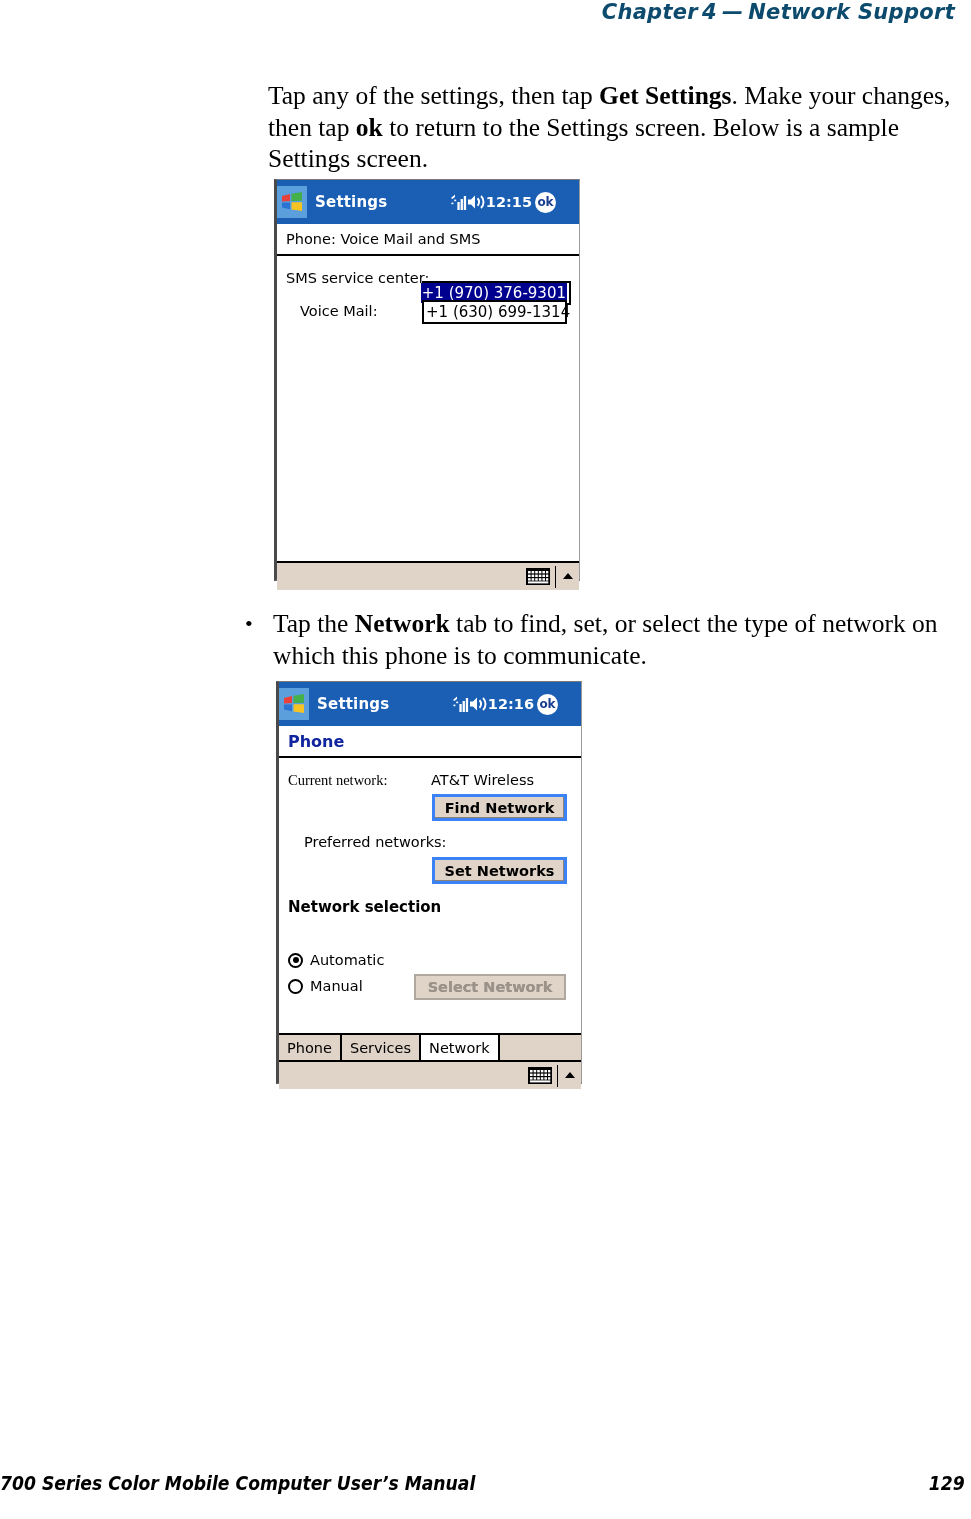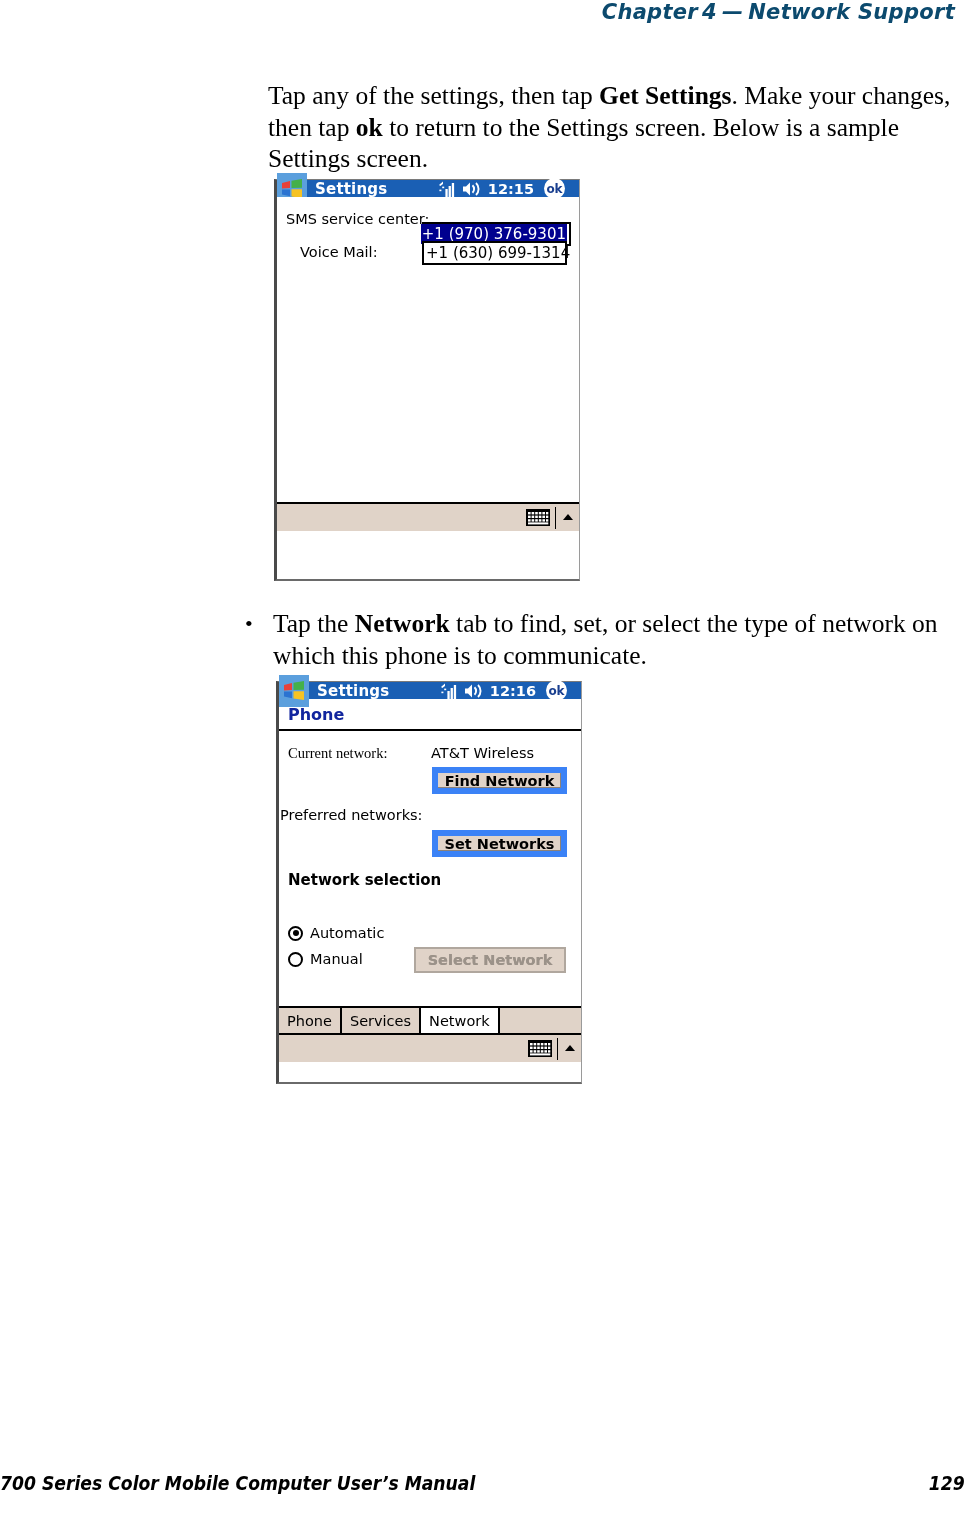--- a/index.html
+++ b/index.html
@@ -84,21 +84,21 @@
     border-bottom: 2px solid #6a6a6a;
     box-sizing: border-box;
     font-family: "DejaVu Sans", sans-serif;
   }
   #pda-voicemail { left: 274px; top: 179px; height: 402px; }
   #pda-network   { left: 276px; top: 681px; height: 403px; }
 
   
   .pda-titlebar {
     position: relative;
-    height: 17px;
+    height: 44px;
     background: #1a5fb4;
     display: flex;
     align-items: center;
   }
   .win-logo {
     width: 30px;
     height: 32px;
     background: #5b9fdd;
     display: flex;
     align-items: center;
@@ -111,22 +111,21 @@
     font-size: 15px;
     font-weight: bold;
     margin-left: 8px;
     letter-spacing: 0.2px;
     white-space: nowrap;
   }
   .tb-status {
     margin-left: auto;
     display: flex;
     align-items: center;
-    gap: 7px;
-    padding-right: 14px;
+    padding-right: 23px;
   }
   .tb-status svg { display: block; }
   .tb-clock {
     color: #ffffff;
     font-size: 14.5px;
     font-weight: bold;
     letter-spacing: 0px;
   }
   .ok-btn {
     width: 21px;
@@ -203,21 +202,21 @@
     font-size: 14.5px;
     font-weight: bold;
     color: #000;
     display: flex;
     align-items: center;
     justify-content: center;
     box-sizing: border-box;
     white-space: nowrap;
   }
   .btn.primary {
-    border: 6px solid #3b82f6;
+    border: 3px solid #3b82f6;
     box-shadow: inset -1px -1px 0 #8d8278;
   }
   .btn.disabled {
     border: 2px solid #b0a79e;
     color: #9b9289;
     text-shadow: 0 0 0 #9b9289;
   }
 
   
   .radio-row {
@@ -374,20 +373,21 @@
           <path d="M1,5.5 L4,5.5 L8,1.5 L8,14.5 L4,10.5 L1,10.5 Z" fill="#ffffff"></path>
           <path d="M10.5,4.2 C12.6,6.2 12.6,9.8 10.5,11.8" stroke="#ffffff" stroke-width="1.9" fill="none"></path>
           <path d="M14,2 C17.4,5.2 17.4,10.8 14,14" stroke="#ffffff" stroke-width="1.9" fill="none"></path>
         </svg>
       </span>
       <span class="tb-clock">12:15</span>
       <span class="ok-btn">ok</span>
     </span>
   </div>
 
+  <div class="pda-subhead">Phone: Voice Mail and SMS</div>
 
   <div class="pda-body">
 
     <div class="fld-row" style="left:9px; top:14px;">
       <span class="fld-label">SMS service center:</span>
     </div>
     <div class="textbox" style="position:absolute; left:145px; top:25px; width:149px;justify-content:flex-end;">
       <span class="sel">+1 (970) 376-9301</span>
     </div>
 
@@ -478,21 +478,21 @@
 
   <div class="pda-subhead blue-bold">Phone</div>
 
   <div class="pda-body">
 
     <span class="static-val" style="left:9px; top:14px;font-family:Liberation Serif, serif;">Current network:</span>
     <span class="static-val" style="left:152px; top:14px;">AT&amp;T Wireless</span>
 
     <div class="btn primary" style="position:absolute; left:153px; top:36px; width:135px; height:27px;">Find Network</div>
 
-    <span class="static-val" style="left:1px; top:76px;">Preferred networks:</span>
+    <span class="static-val" style="left:25px; top:76px;">Preferred networks:</span>
 
     <div class="btn primary" style="position:absolute; left:153px; top:99px; width:135px; height:27px;">Set Networks</div>
 
     <span class="section-label" style="left:9px; top:140px;">Network selection</span>
 
     <div class="radio-row" style="left:9px; top:166px;">
       <span class="radio checked"></span>
       <span>Automatic</span>
     </div>
     <div class="radio-row" style="left:9px; top:192px;justify-content:space-between;">

